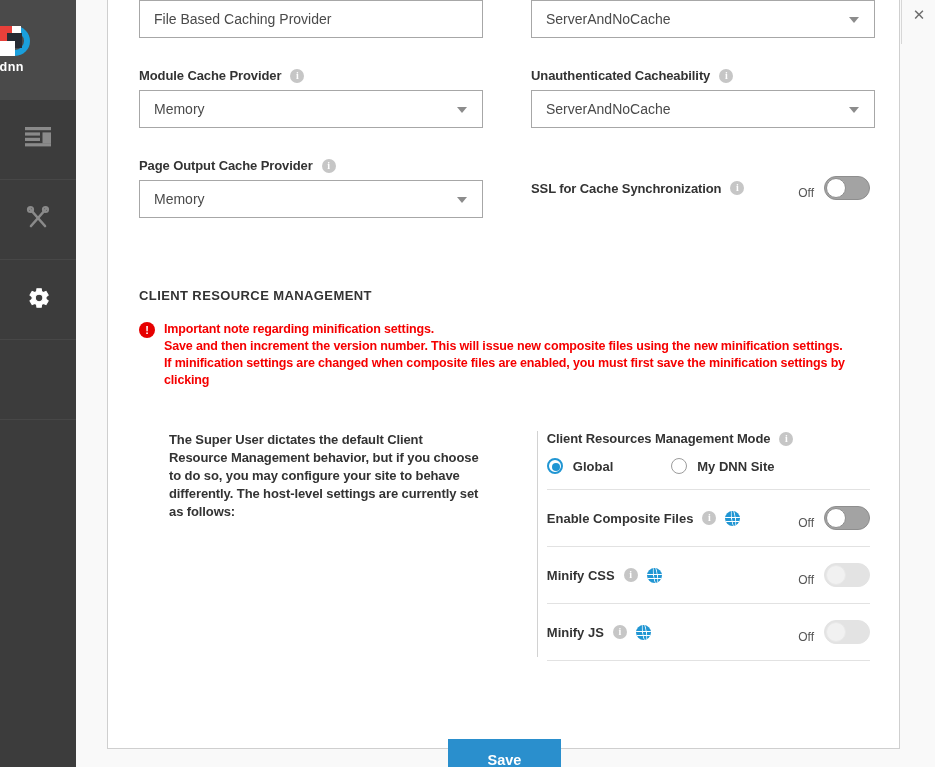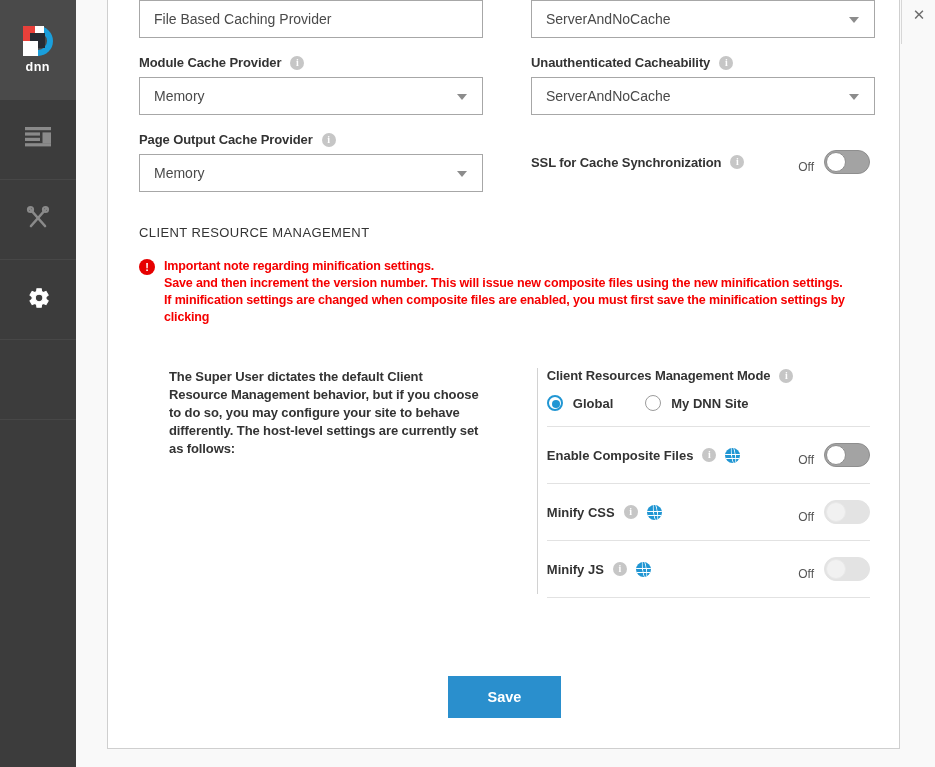--- a/index.html
+++ b/index.html
@@ -25,21 +25,21 @@
     left: 0; top: 0;
     width: 76px;
     height: 767px;
     background: #3c3c3c;
   }
   .sidebar-logo {
     height: 100px;
     background: #4a4a4a;
     display: flex;
     flex-direction: column;
-    align-items: center;
+    align-items: flex-start;
     justify-content: center;
     gap: 4px;
   }
   .dnn-mark {
     position: relative;
     width: 30px; height: 30px;
   }
   .dnn-mark .sq-red {
     position: absolute; left: 0; top: 0;
     width: 15px; height: 15px; background: #e8403a;
@@ -131,21 +131,21 @@
     width: 731px;
   }
 
   
   .form-row {
     display: flex;
     gap: 48px;
   }
   .form-col { width: 344px; }
 
-  .field { margin-bottom: 17px; }
+  .field { margin-bottom: 30px; }
 
   .field-label {
     font-size: 13px;
     font-weight: bold;
     color: #333333;
     display: flex;
     align-items: center;
     gap: 9px;
     margin-bottom: 7px;
     letter-spacing: -0.1px;
@@ -262,24 +262,24 @@
     border-color: #e3e3e3;
   }
   .toggle.disabled .knob {
     background: #f1f1f1;
     border-color: #e8e8e8;
   }
 
   
   .section-title {
     font-size: 13px;
-    font-weight: normal;
+    font-weight: bold;
     color: #333333;
     letter-spacing: 0.4px;
-    margin-top: 16px;
+    margin-top: 40px;
   }
 
   
   .warn {
     display: flex;
     gap: 9px;
     margin-top: 18px;
   }
   .warn-icon {
     flex: none;
@@ -347,21 +347,21 @@
     background: #ffffff;
     color: #2a85c4;
     font-size: 14px;
     cursor: pointer;
     font-family: "Liberation Sans", sans-serif;
   }
 
   .radio-row {
     display: flex;
     align-items: center;
-    gap: 0;
+    gap: 26px;
     margin-top: 12px;
     padding-bottom: 15px;
     border-bottom: 1px solid #e2e2e2;
   }
   .radio-opt {
     display: flex;
     align-items: center;
     gap: 10px;
     cursor: pointer;
   }

